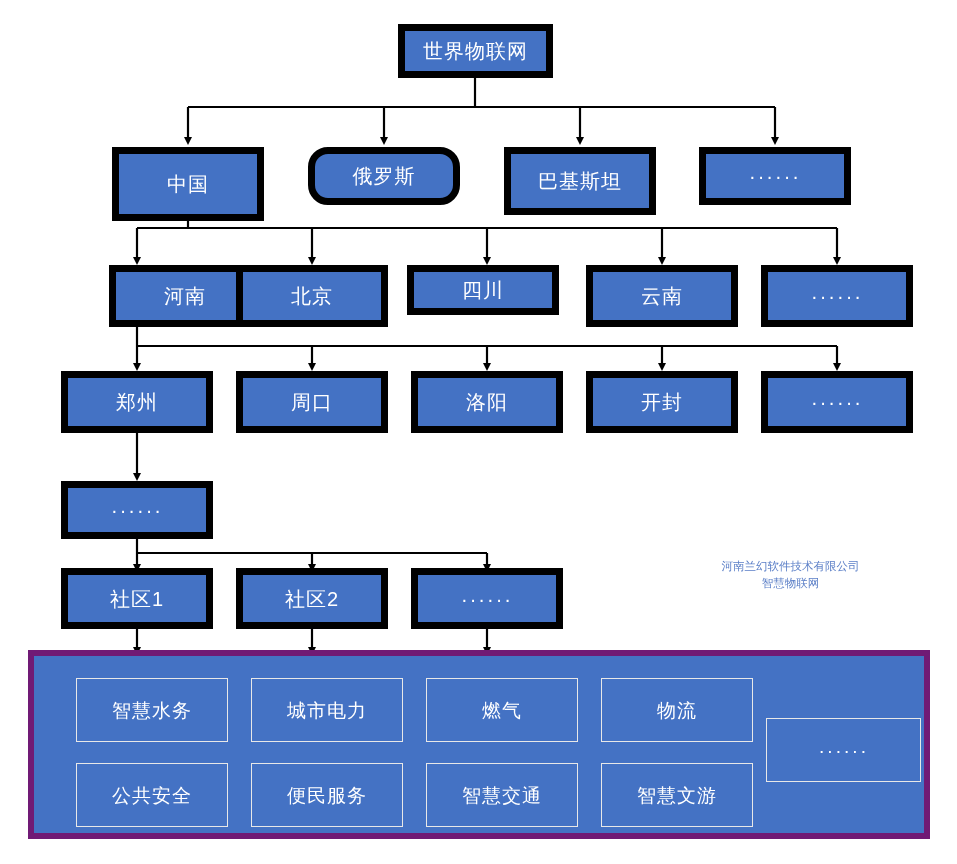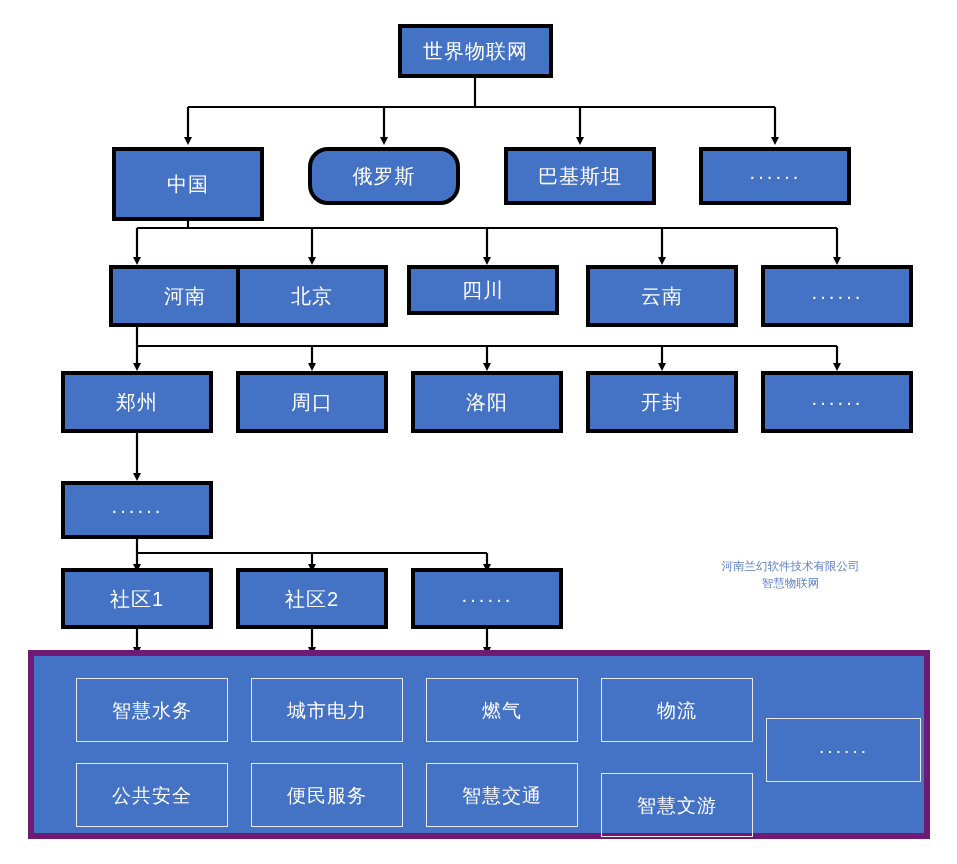--- a/index.html
+++ b/index.html
@@ -14,21 +14,21 @@
   #canvas {
     position: relative;
     width: 957px;
     height: 864px;
     background: #ffffff;
     overflow: hidden;
   }
   .node {
     position: absolute;
     background: #4472C4;
-    border: 4px solid #000000;
+    border: 7px solid #000000;
     box-sizing: border-box;
     color: #ffffff;
     display: flex;
     align-items: center;
     justify-content: center;
     font-size: 20px;
     line-height: 1;
     letter-spacing: 1px;
     white-space: nowrap;
   }
@@ -140,21 +140,21 @@
   <div class="node" style="left:398px; top:24px; width:155px; height:54px;">
     <span>世界物联网</span>
   </div>
 
   <div class="node" style="left:112px; top:147px; width:152px; height:74px;">
     <span>中国</span>
   </div>
   <div class="node" style="left:308px; top:147px; width:152px; height:58px;border-radius:20px;">
     <span>俄罗斯</span>
   </div>
-  <div class="node" style="left:504px; top:147px; width:152px; height:58px;">
+  <div class="node" style="left:504px; top:147px; width:152px; height:68px;">
     <span>巴基斯坦</span>
   </div>
   <div class="node ellipsis" style="left:699px; top:147px; width:152px; height:58px;">
     <span>······</span>
   </div>
 
   <div class="node" style="left:61px; top:265px; width:152px; height:62px;margin-left:48px;">
     <span>河南</span>
   </div>
   <div class="node" style="left:236px; top:265px; width:152px; height:62px;">
@@ -222,21 +222,21 @@
 
     <div class="svc" style="left:42px; top:107px; width:152px; height:64px;">
       <span>公共安全</span>
     </div>
     <div class="svc" style="left:217px; top:107px; width:152px; height:64px;">
       <span>便民服务</span>
     </div>
     <div class="svc" style="left:392px; top:107px; width:152px; height:64px;">
       <span>智慧交通</span>
     </div>
-    <div class="svc" style="left:567px; top:117px; width:152px; height:64px;">
+    <div class="svc" style="left:567px; top:107px; width:152px; height:64px;">
       <span>智慧文游</span>
     </div>
 
     <div class="svc ellipsis" style="left:732px; top:62px; width:155px; height:64px;">
       <span>······</span>
     </div>
   </div>
 
 </div>
 

